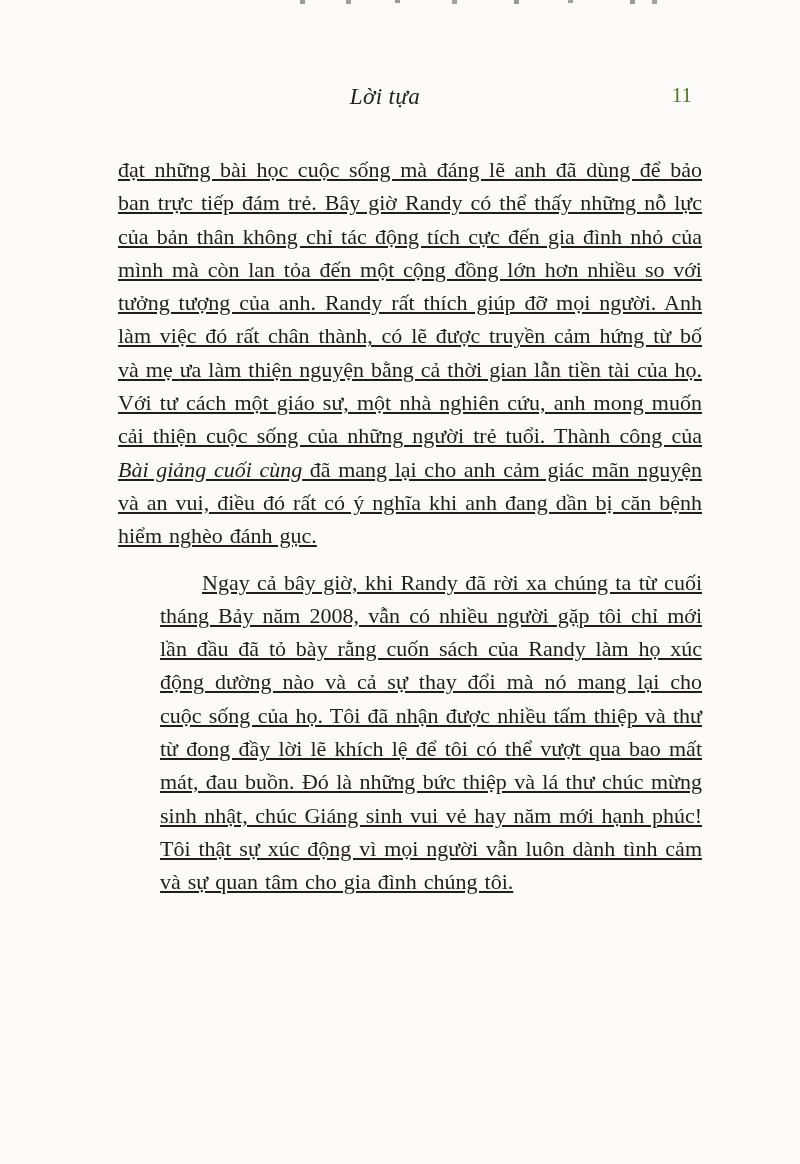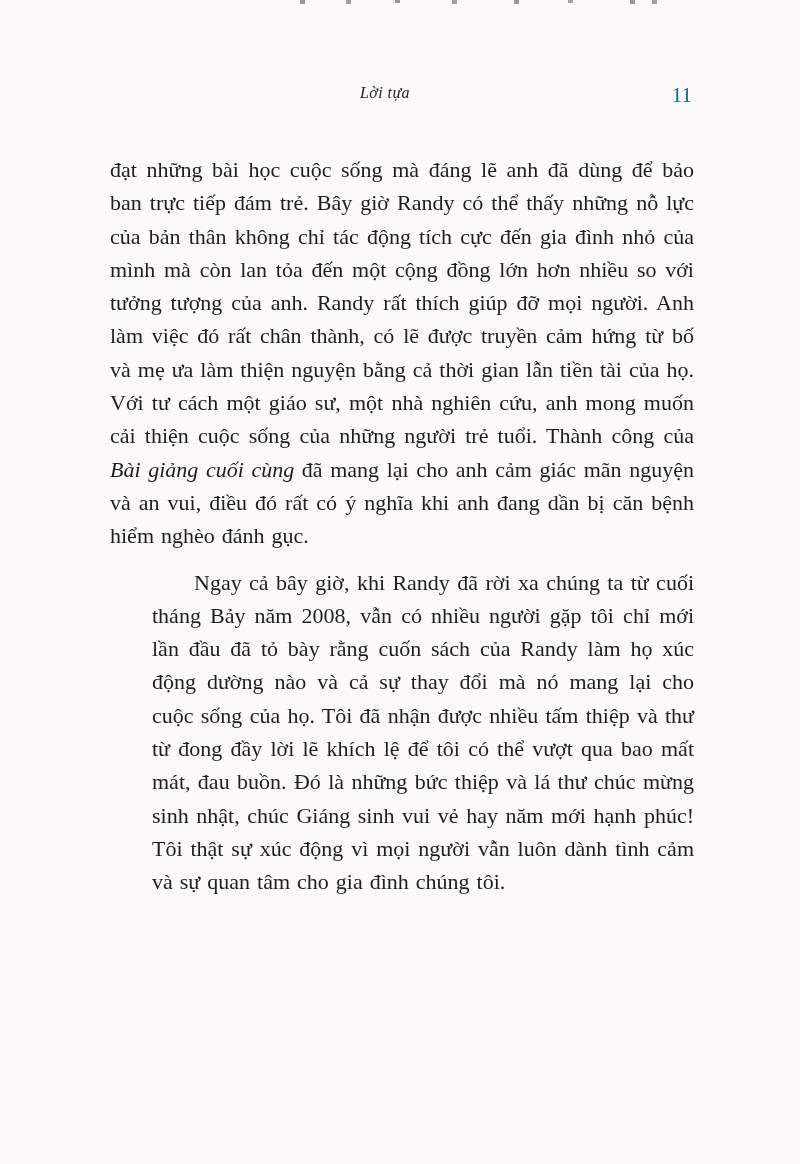--- a/index.html
+++ b/index.html
@@ -36,38 +36,39 @@
     left: 110px;
     width: 584px;
     height: 32px;
   }
   .head-title {
     position: absolute;
     left: calc(50% - 17px);
     transform: translateX(-50%);
     top: 0;
     font-style: italic;
-    font-size: 16px;
+    font-size: 23px;
     letter-spacing: 0.4px;
     color: #222;
     white-space: nowrap;
   }
   .folio {
     position: absolute;
     right: 2px;
     top: -1px;
     font-size: 21px;
-    color: #0369a1;
+    color: #4d7c0f;
     text-align: center;
   }
   .body-text {
     position: absolute;
     top: 153px;
-    left: 110px;
+    left: 118px;
     width: 584px;
+    text-decoration: underline;
   }
   .para {
     margin: 0 0 13px 0;
     font-size: 22px;
     line-height: 33.3px;
     text-align: justify;
     word-spacing: 1.5px;
     color: #1e1e1e;
   }
   .para.indent {

